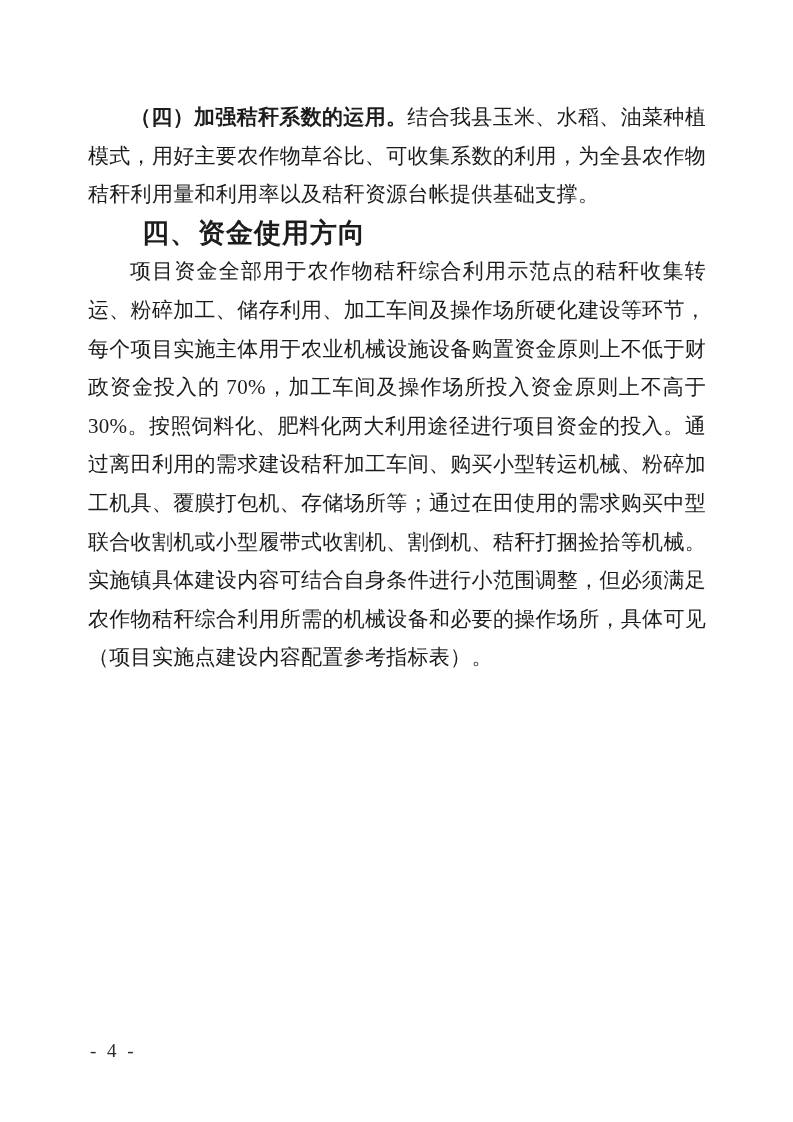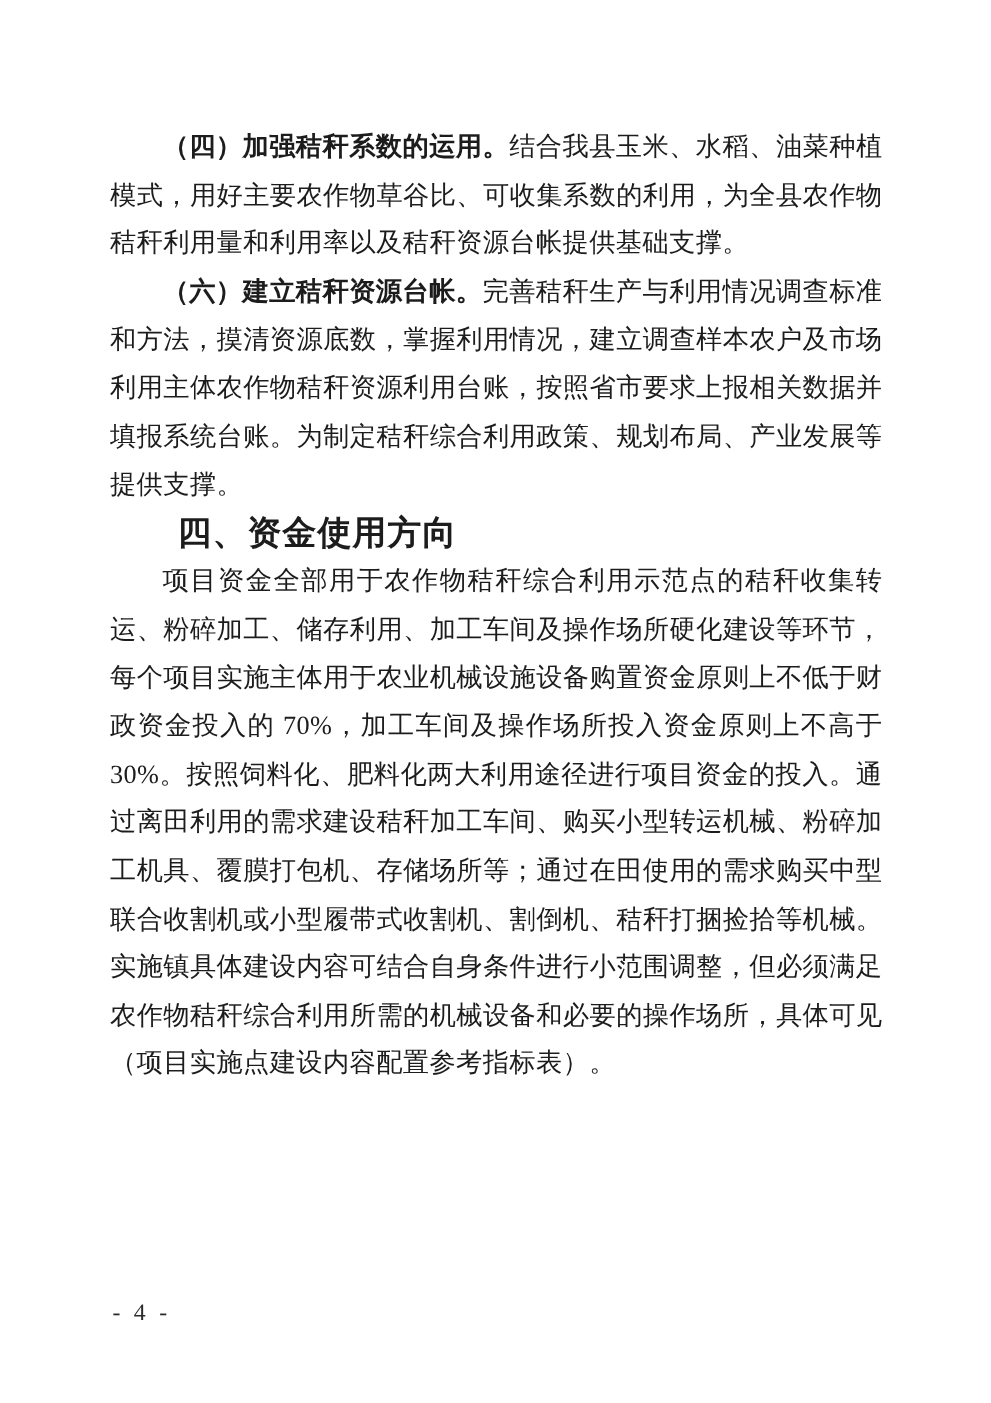--- a/index.html
+++ b/index.html
@@ -57,21 +57,20 @@
 </style>
 </head>
 <body>
 
 <div class="page">
   <div class="content">
 
     <p class="para"><span class="lead">（四）加强秸秆系数的运用。</span><span>结合我县玉米、水稻、油菜种植模式，用好主要农作物草谷比、可收集系数的利用，为全县农作物秸秆利用量和利用率以及秸秆资源台帐提供基础支撑。</span></p>
 
 
-    <p class="para"><span class="lead">（六）建立秸秆资源台帐。</span><span>完善秸秆生产与利用情况调查标准和方法，摸清资源底数，掌握利用情况，建立调查样本农户及市场利用主体农作物秸秆资源利用台账，按照省市要求上报相关数据并填报系统台账。为制定秸秆综合利用政策、规划布局、产业发展等提供支撑。</span></p>
 
     <h3 class="heading">四、资金使用方向</h3>
 
     <p class="para">项目资金全部用于农作物秸秆综合利用示范点的秸秆收集转运、粉碎加工、储存利用、加工车间及操作场所硬化建设等环节，每个项目实施主体用于农业机械设施设备购置资金原则上不低于财政资金投入的 70%，加工车间及操作场所投入资金原则上不高于30%。按照饲料化、肥料化两大利用途径进行项目资金的投入。通过离田利用的需求建设秸秆加工车间、购买小型转运机械、粉碎加工机具、覆膜打包机、存储场所等；通过在田使用的需求购买中型联合收割机或小型履带式收割机、割倒机、秸秆打捆捡拾等机械。实施镇具体建设内容可结合自身条件进行小范围调整，但必须满足农作物秸秆综合利用所需的机械设备和必要的操作场所，具体可见（项目实施点建设内容配置参考指标表）。</p>
 
   </div>
 
   <div class="footer">- 4 -</div>
 </div>
 

